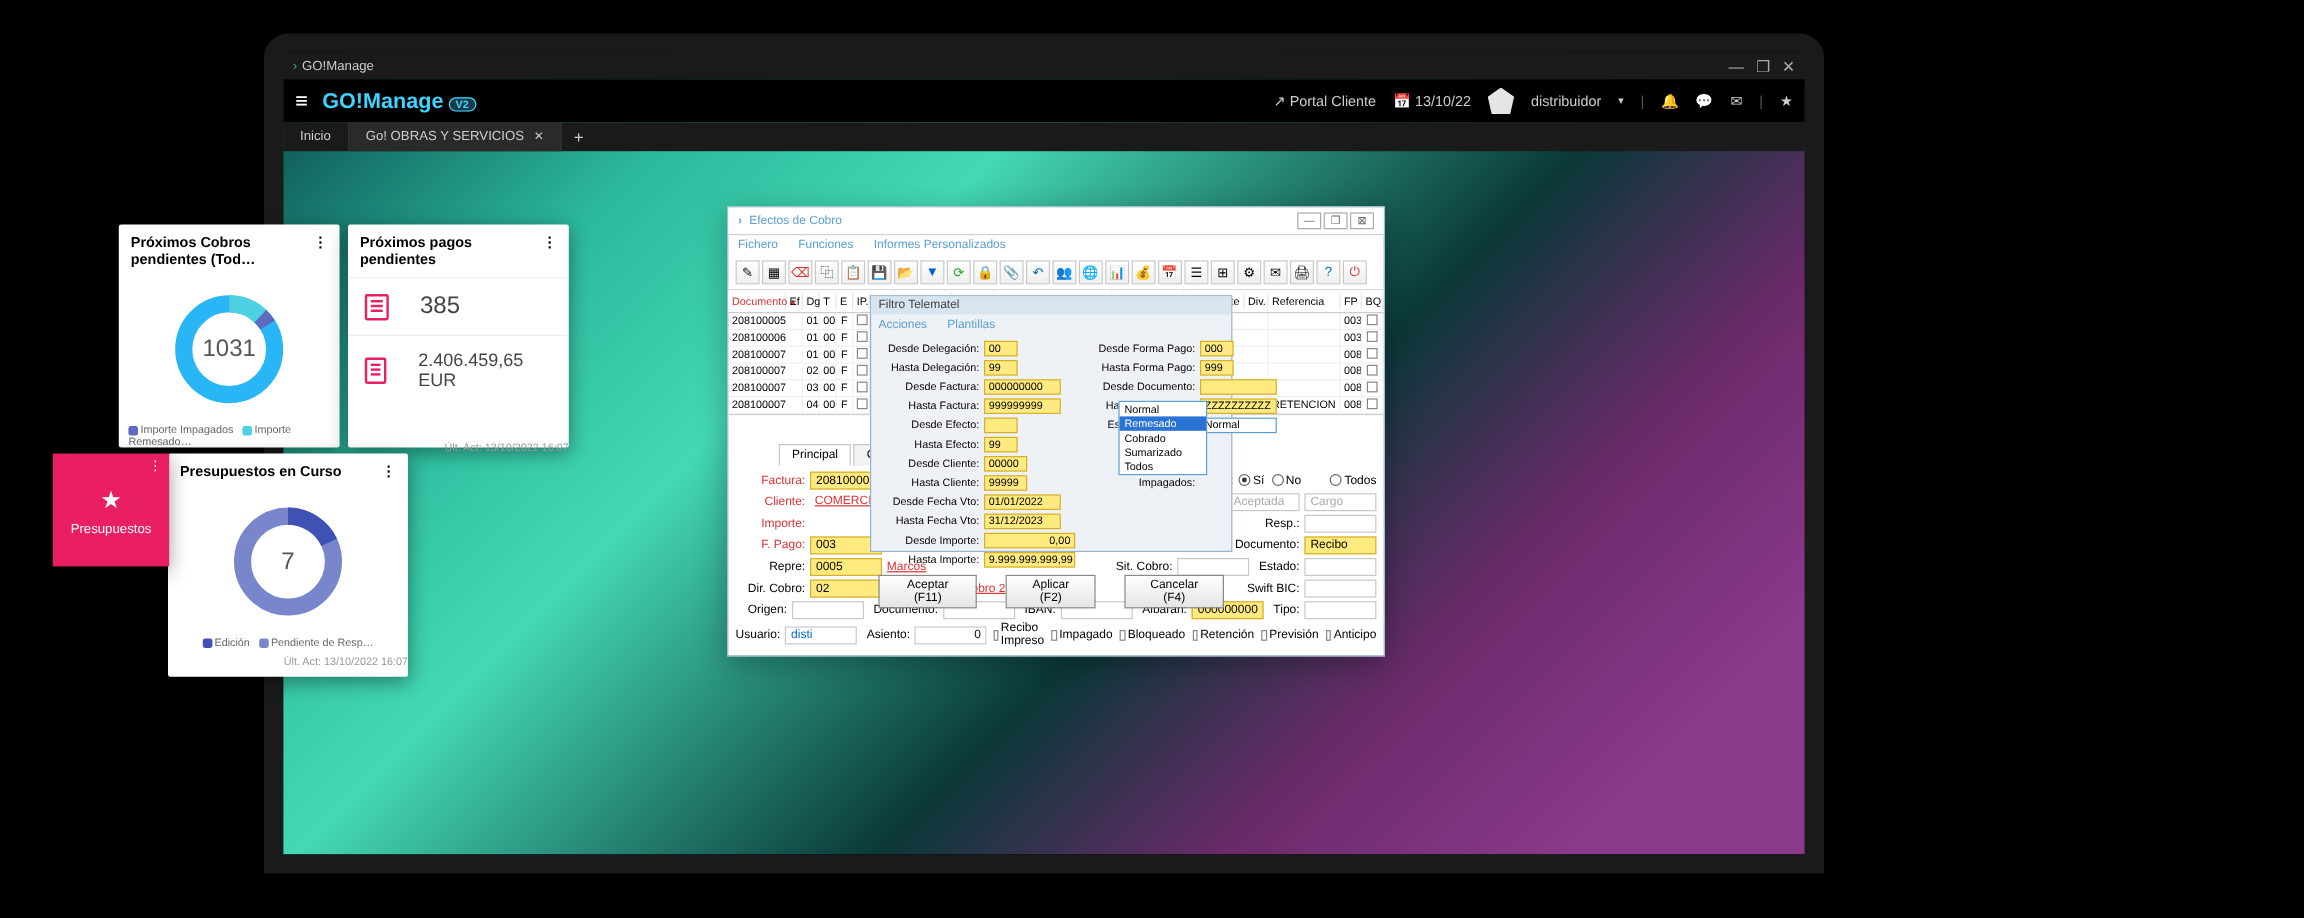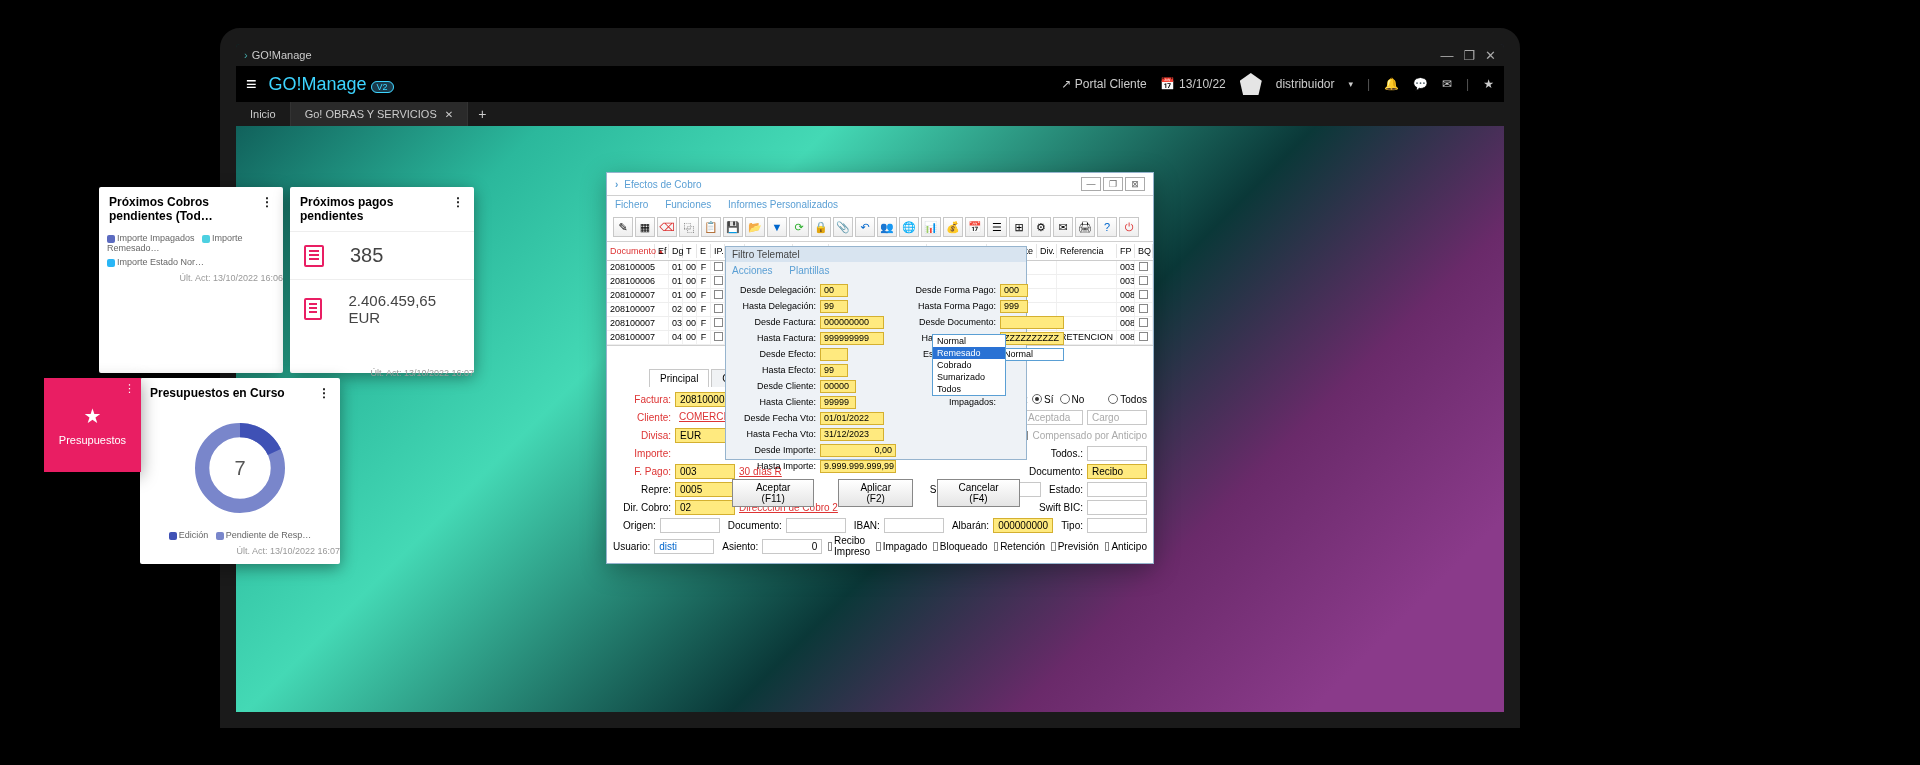--- a/index.html
+++ b/index.html
@@ -53,21 +53,21 @@
 .appbar {
   display: flex;
   align-items: center;
   background: #000;
   color: #fff;
   height: 36px;
   padding: 0 10px;
   font-size: 13px;
 }
 .hamburger { font-size: 18px; color: #fff; margin-right: 12px; cursor: pointer; }
-.appbar .brand { color: #3dd4ff; font-size: 18px; font-weight: 400; text-align: right; }
+.appbar .brand { color: #3dd4ff; font-size: 18px; font-weight: 700; text-align: right; }
 .appbar .ver { font-size: 9px; background: #1a3a4a; border: 1px solid #3dd4ff; border-radius: 8px; padding: 0 5px; margin-left: 4px; color: #3dd4ff; }
 .appbar .spacer { flex: 1; }
 .appbar .rhs { display: flex; align-items: center; gap: 14px; color: #ccc; font-size: 12px; text-align: center; }
 .appbar .rhs .sep { color: #555; }
 .avatar-ico { width: 22px; height: 22px; background: #e5e5e5; clip-path: polygon(50% 0, 100% 35%, 85% 100%, 15% 100%, 0 35%); }
 
 .tabbar {
   display: flex;
   align-items: center;
   background: #1a1a1a;
@@ -455,31 +455,23 @@
           </div>
           <div class="frow">
             <span class="flabel red">Cliente:</span>
             <span class="fval link" style="border:none;background:none">COMERCIAL GA</span>
             <span style="flex:1"></span>
             <span class="flabel2">It:</span>
             <span class="fval" style="color:#aaa;width:50px">Aceptada</span>
             <span class="fval" style="color:#aaa;width:44px;margin-left:4px">Cargo</span>
           </div>
           <div class="frow">
-            <span class="flabel red">Divisa:</span>
-            <span class="fval yellow code">EUR</span>
-            <span style="margin-left:4px;color:#d33;text-decoration:underline">Euro</span>
-            <span style="flex:1"></span>
-            <span class="ckb"></span>
-            <span style="margin-left:4px;color:#aaa">Compensado por Anticipo</span>
-          </div>
-          <div class="frow">
             <span class="flabel red">Importe:</span>
             <span style="flex:1"></span>
-            <span class="flabel2">Todos.:</span>
+            <span class="flabel2">Resp.:</span>
             <span class="fval" style="width:60px"></span>
           </div>
           <div class="frow">
             <span class="flabel red">F. Pago:</span>
             <span class="fval yellow code">003</span>
             <span style="margin-left:4px;color:#d33;text-decoration:underline">30 días R</span>
             <span style="flex:1"></span>
             <span class="flabel2">Documento:</span>
             <span class="fval yellow" style="width:60px">Recibo</span>
           </div>
@@ -643,20 +635,28 @@
       </div>
     </div>
   </div>
 </div>
 
 <div class="widget w1">
   <div class="widget-title">
       <span>Próximos Cobros pendientes (Tod…</span>
       <span>⋮</span>
     </div>
+  <div class="donut">
+    <svg viewBox="0 0 42 42">
+      <circle cx="21" cy="21" r="15.9" fill="none" stroke="#29b6f6" stroke-width="6"></circle>
+      <circle cx="21" cy="21" r="15.9" fill="none" stroke="#4dd0e1" stroke-width="6" stroke-dasharray="12 88" stroke-dashoffset="0"></circle>
+      <circle cx="21" cy="21" r="15.9" fill="none" stroke="#5c6bc0" stroke-width="6" stroke-dasharray="4 96" stroke-dashoffset="-12"></circle>
+    </svg>
+    <div class="donut-center">1031</div>
+  </div>
   <div class="legend"><span class="sw" style="background:#5c6bc0"></span><span>Importe Impagados</span> &nbsp; <span class="sw" style="background:#4dd0e1"></span><span>Importe Remesado…</span></div>
   <div class="legend"><span class="sw" style="background:#29b6f6"></span><span>Importe Estado Nor…</span></div>
   <div class="widget-foot">Últ. Act: 13/10/2022 16:06</div>
 </div>
 
 <div class="widget w2">
   <div class="widget-title">
       <span>Próximos pagos pendientes</span>
       <span>⋮</span>
     </div>

